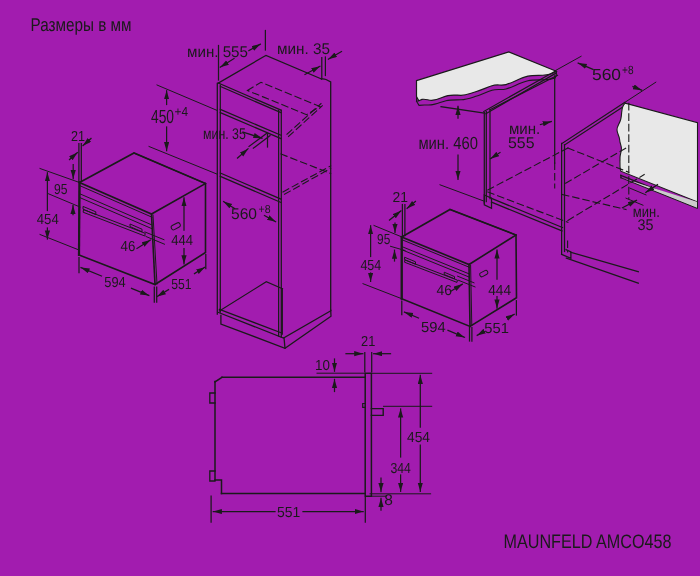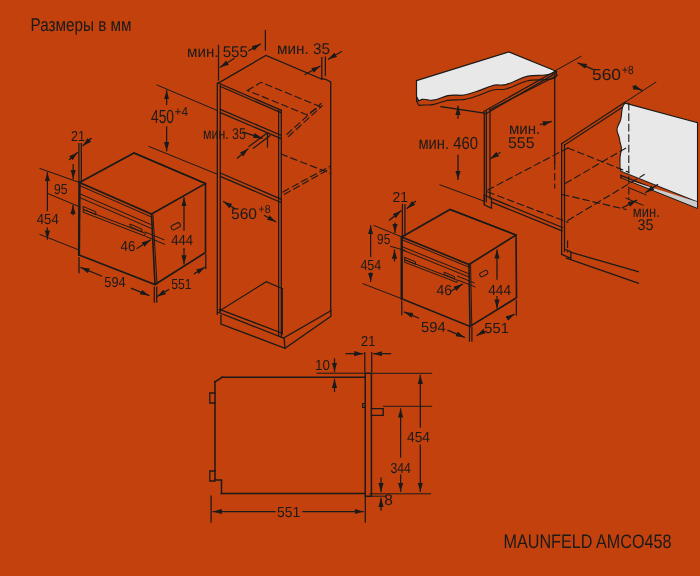--- a/index.html
+++ b/index.html
@@ -1,16 +1,16 @@
 <!DOCTYPE html>
 <html><head>
 <meta charset="utf-8">
 <style>
   html,body{margin:0;padding:0;background:#ffffff;}
-  #page{position:relative;width:700px;height:576px;background:#c2410c;overflow:hidden;}
+  #page{position:relative;width:700px;height:576px;background:#a21caf;overflow:hidden;}
   svg{position:absolute;left:0;top:0;}
   text{font-family:"Liberation Sans",sans-serif;fill:#1a1a1a;-webkit-font-smoothing:antialiased;text-rendering:geometricPrecision;}
 </style>
 </head>
 <body>
 <div id="page">
 <svg width="700" height="576" viewBox="0 0 700 576">
 <defs>
 <marker id="ah" markerWidth="12" markerHeight="8" refX="8.6" refY="2.6" orient="auto" markerUnits="userSpaceOnUse">
   <path d="M0,0 L8.8,2.6 L0,5.2 Z" fill="#1a1a1a"></path>

